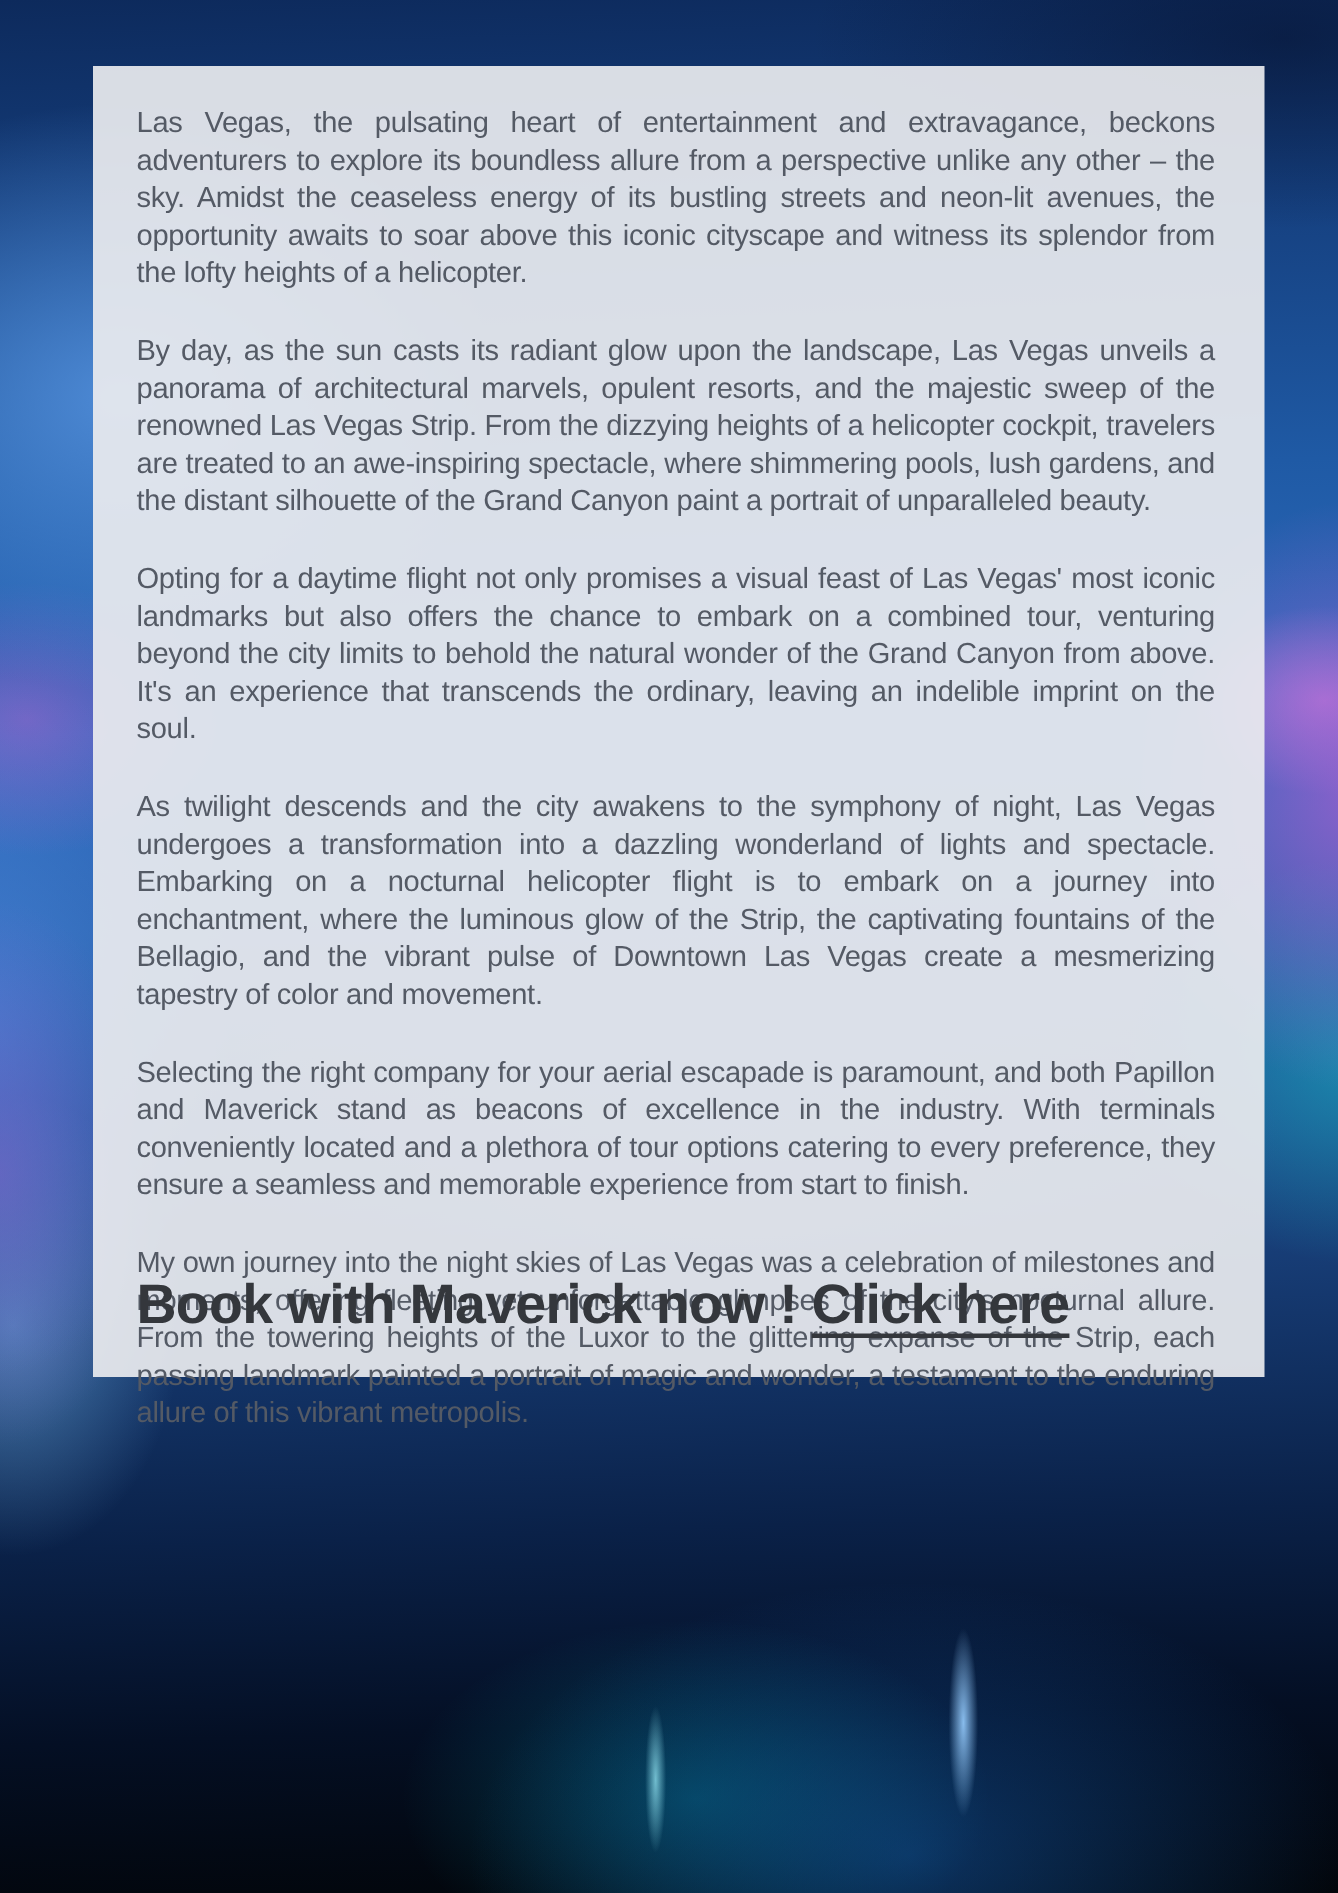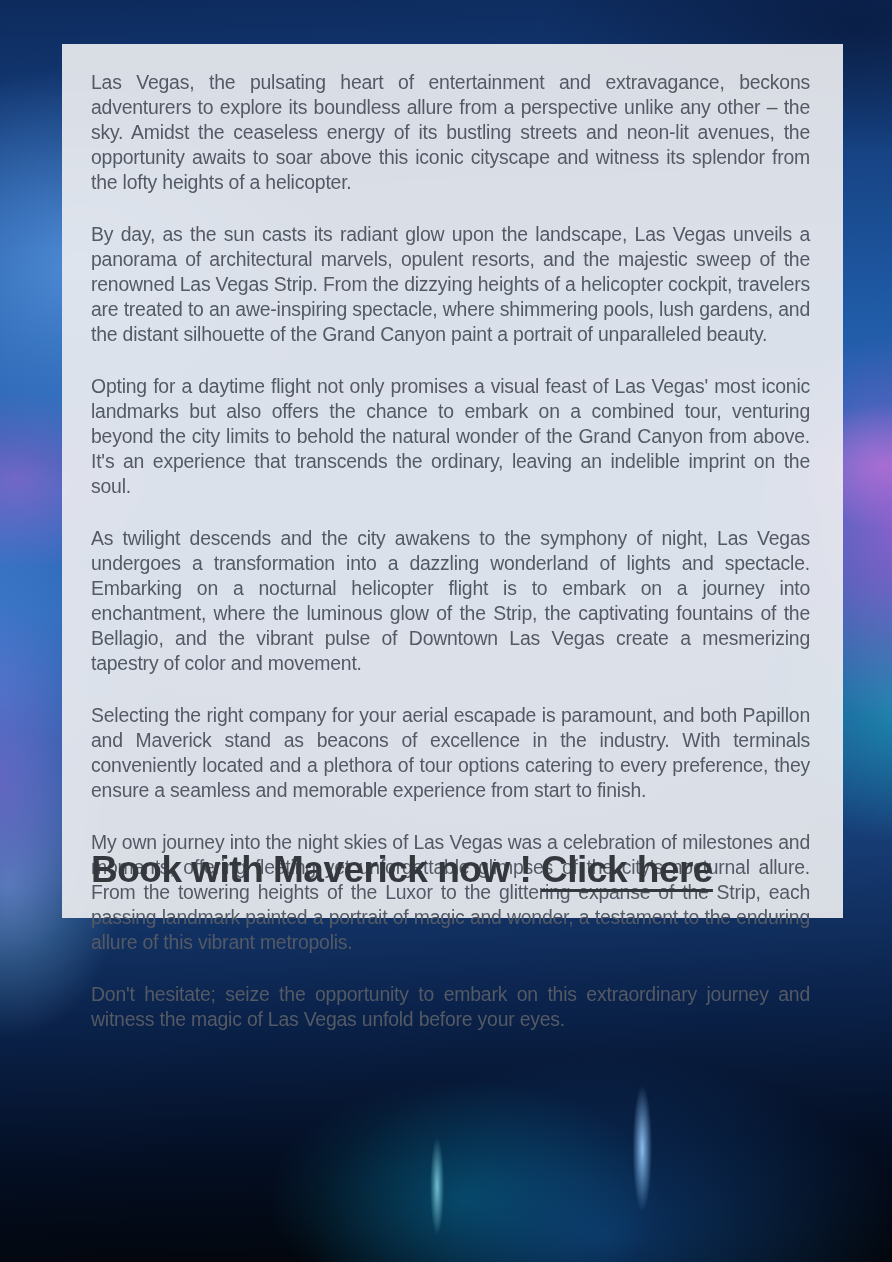--- a/index.html
+++ b/index.html
@@ -110,21 +110,20 @@
   <div class="bg"></div>
 
   <main class="panel">
     <article>
       <p>Las Vegas, the pulsating heart of entertainment and extravagance, beckons adventurers to explore its boundless allure from a perspective unlike any other – the sky. Amidst the ceaseless energy of its bustling streets and neon-lit avenues, the opportunity awaits to soar above this iconic cityscape and witness its splendor from the lofty heights of a helicopter.</p>
       <p>By day, as the sun casts its radiant glow upon the landscape, Las Vegas unveils a panorama of architectural marvels, opulent resorts, and the majestic sweep of the renowned Las Vegas Strip. From the dizzying heights of a helicopter cockpit, travelers are treated to an awe-inspiring spectacle, where shimmering pools, lush gardens, and the distant silhouette of the Grand Canyon paint a portrait of unparalleled beauty.</p>
       <p>Opting for a daytime flight not only promises a visual feast of Las Vegas' most iconic landmarks but also offers the chance to embark on a combined tour, venturing beyond the city limits to behold the natural wonder of the Grand Canyon from above. It's an experience that transcends the ordinary, leaving an indelible imprint on the soul.</p>
       <p>As twilight descends and the city awakens to the symphony of night, Las Vegas undergoes a transformation into a dazzling wonderland of lights and spectacle. Embarking on a nocturnal helicopter flight is to embark on a journey into enchantment, where the luminous glow of the Strip, the captivating fountains of the Bellagio, and the vibrant pulse of Downtown Las Vegas create a mesmerizing tapestry of color and movement.</p>
       <p>Selecting the right company for your aerial escapade is paramount, and both Papillon and Maverick stand as beacons of excellence in the industry. With terminals conveniently located and a plethora of tour options catering to every preference, they ensure a seamless and memorable experience from start to finish.</p>
       <p>My own journey into the night skies of Las Vegas was a celebration of milestones and moments, offering fleeting yet unforgettable glimpses of the city's nocturnal allure. From the towering heights of the Luxor to the glittering expanse of the Strip, each passing landmark painted a portrait of magic and wonder, a testament to the enduring allure of this vibrant metropolis.</p>
-      <p>Don't hesitate; seize the opportunity to embark on this extraordinary journey and witness the magic of Las Vegas unfold before your eyes.</p>
     </article>
 
     <div class="cta">
       <span>Book with Maverick now ! </span><a>Click here</a>
     </div>
   </main>
 
 </div>
 
 </body></html>

